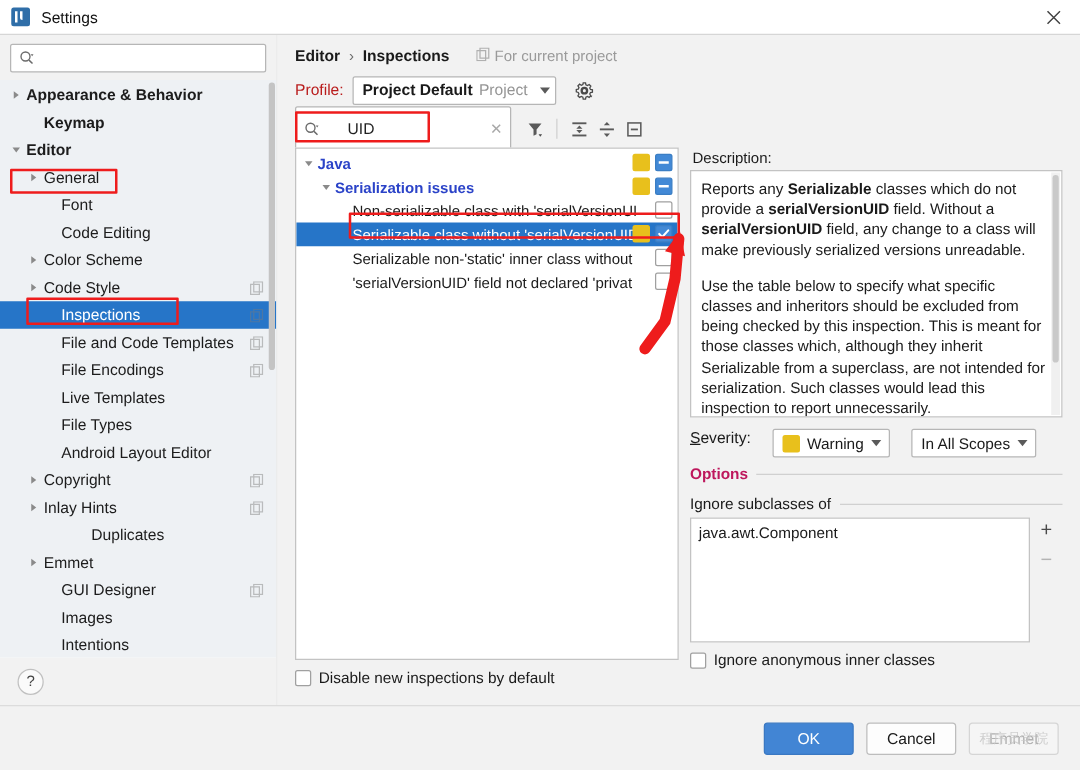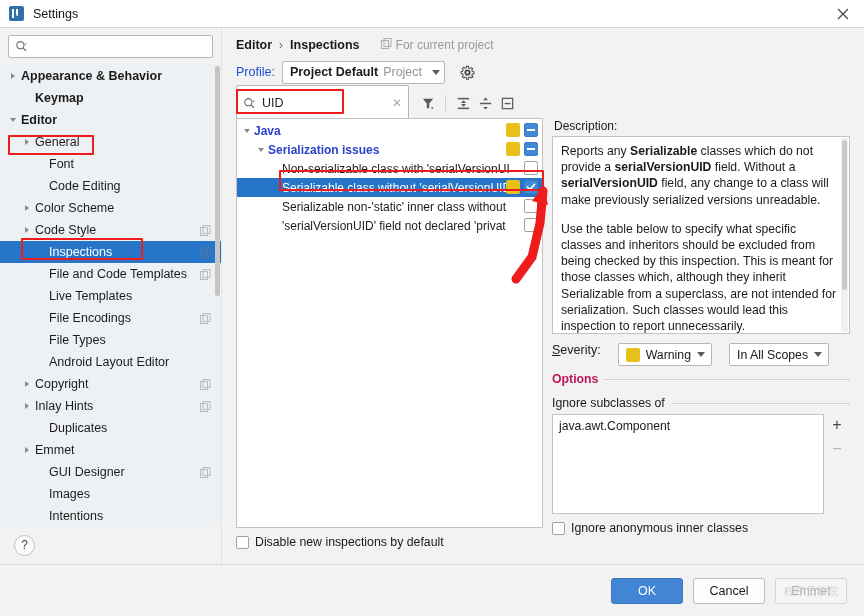--- a/index.html
+++ b/index.html
@@ -202,21 +202,21 @@
     font-size: 12px;
     color: #9a9a9a;
     display: flex; align-items: center; gap: 4px;
   }
   .profile-row {
     height: 32px;
     display: flex;
     align-items: center;
     gap: 7px;
   }
-  .profile-lbl { font-size: 12.5px; color: #1d4ed8; }
+  .profile-lbl { font-size: 12.5px; color: #b91c1c; }
   .combo {
     height: 23px;
     min-width: 163px;
     background: #fff;
     border: 1px solid #b6b6b6;
     border-radius: 2px;
     display: flex;
     align-items: center;
     padding: 0 4px 0 7px;
     cursor: pointer;
@@ -244,20 +244,21 @@
     gap: 0;
   }
   .insp-search {
     width: 173px;
     height: 37px;
     background: #fff;
     border: 1px solid #b6b6b6;
     border-radius: 2px;
     display: flex; align-items: center;
     padding: 0 4px 0 5px;
+    gap: 16px;
   }
   .insp-search input {
     border: none; outline: none;
     flex: 1; min-width: 0;
     font-family: "Liberation Sans", sans-serif;
     font-size: 12.5px;
     background: transparent;
     color: #1f1f1f;
     padding-left: 3px;
   }
@@ -625,29 +626,29 @@
             <div class="tree-row" style="padding-left: 33px;">
               <span class="arrow-cell"></span>
               <span class="tree-label">File and Code Templates</span>
               <span class="copy-badge"><svg viewBox="0 0 11 11" width="11" height="11">
                   <rect x="0.5" y="2.5" width="7" height="8" stroke="#7a7a7a" fill="none"></rect>
                   <rect x="3" y="0.5" width="7" height="8" stroke="#7a7a7a" fill="none"></rect>
                 </svg></span>
             </div>
             <div class="tree-row" style="padding-left: 33px;">
               <span class="arrow-cell"></span>
-              <span class="tree-label">Live Templates</span>
-            </div>
-            <div class="tree-row" style="padding-left: 33px;">
-              <span class="arrow-cell"></span>
               <span class="tree-label">File Encodings</span>
               <span class="copy-badge"><svg viewBox="0 0 11 11" width="11" height="11">
                   <rect x="0.5" y="2.5" width="7" height="8" stroke="#7a7a7a" fill="none"></rect>
                   <rect x="3" y="0.5" width="7" height="8" stroke="#7a7a7a" fill="none"></rect>
                 </svg></span>
+            </div>
+            <div class="tree-row" style="padding-left: 33px;">
+              <span class="arrow-cell"></span>
+              <span class="tree-label">Live Templates</span>
             </div>
             <div class="tree-row" style="padding-left: 33px;">
               <span class="arrow-cell"></span>
               <span class="tree-label">File Types</span>
             </div>
             <div class="tree-row" style="padding-left: 33px;">
               <span class="arrow-cell"></span>
               <span class="tree-label">Android Layout Editor</span>
             </div>
             <div class="tree-row" style="padding-left: 19px;">
@@ -663,21 +664,21 @@
             <div class="tree-row" style="padding-left: 19px;">
               <span class="arrow-cell">
                 <span class="arrow"></span>
               </span>
               <span class="tree-label">Inlay Hints</span>
               <span class="copy-badge"><svg viewBox="0 0 11 11" width="11" height="11">
                   <rect x="0.5" y="2.5" width="7" height="8" stroke="#7a7a7a" fill="none"></rect>
                   <rect x="3" y="0.5" width="7" height="8" stroke="#7a7a7a" fill="none"></rect>
                 </svg></span>
             </div>
-            <div class="tree-row" style="padding-left: 33px;">
+            <div class="tree-row" style="padding-left: 33px; margin-left: 24px;">
               <span class="arrow-cell"></span>
               <span class="tree-label">Duplicates</span>
             </div>
             <div class="tree-row" style="padding-left: 19px;">
               <span class="arrow-cell">
                 <span class="arrow"></span>
               </span>
               <span class="tree-label">Emmet</span>
             </div>
             <div class="tree-row" style="padding-left: 33px;">

